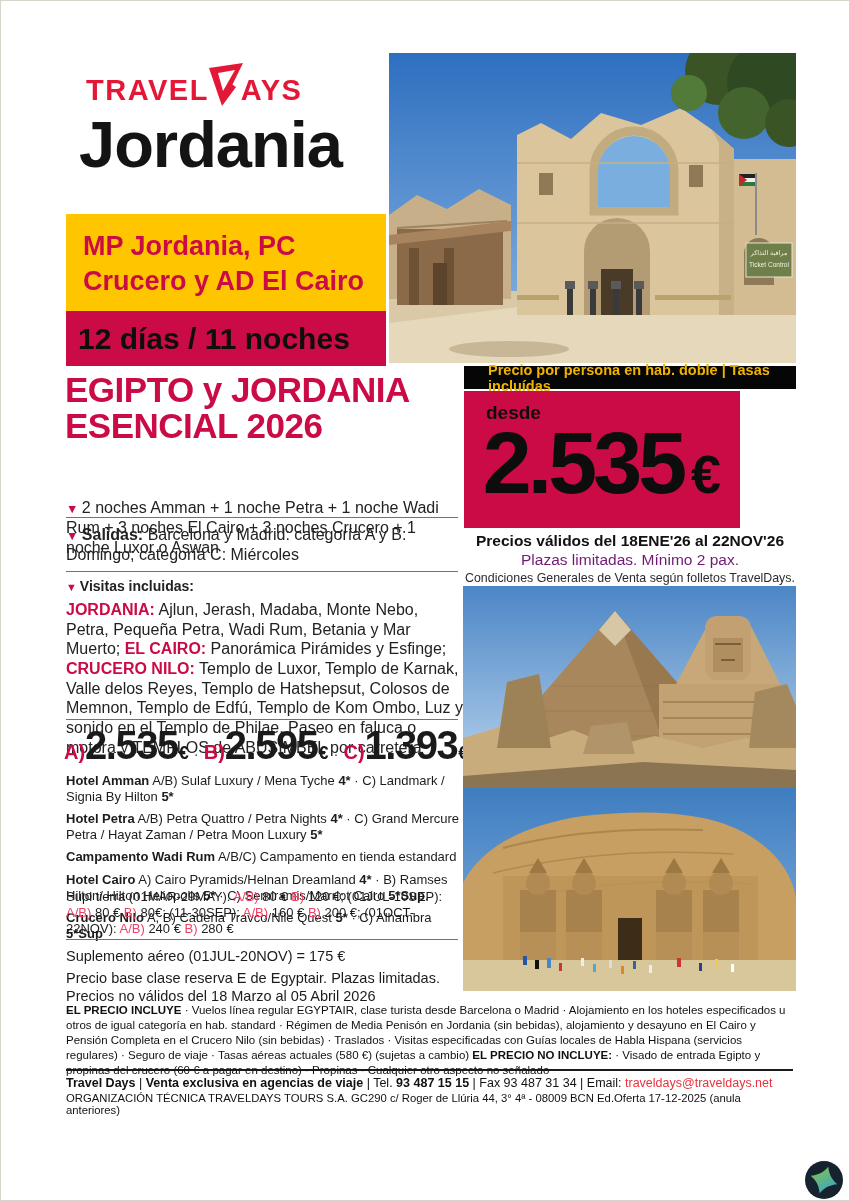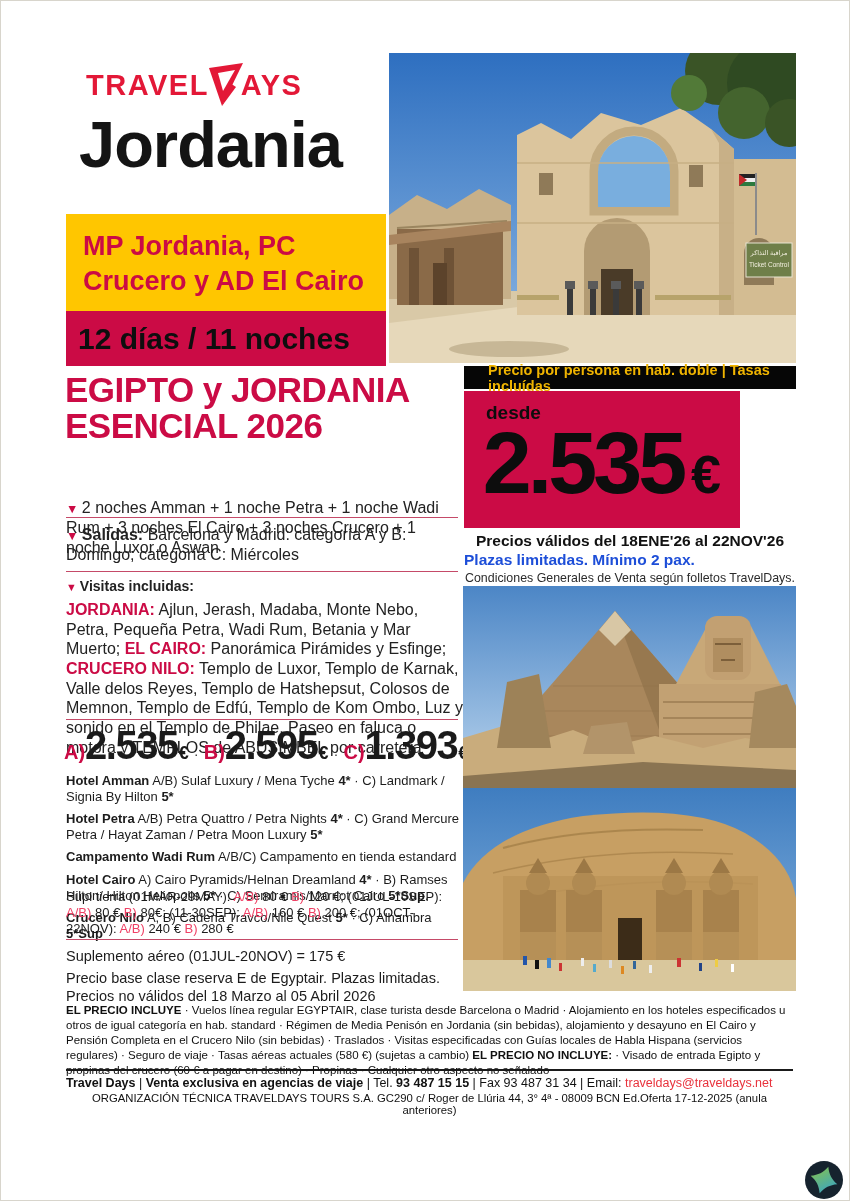--- a/index.html
+++ b/index.html
@@ -10,21 +10,21 @@
   body{background:#eceae4;font-family:"Liberation Sans","DejaVu Sans",sans-serif;}
   #page{position:relative;width:850px;height:1201px;background:#fff;margin:0 auto;overflow:hidden;
         border:1px solid #d8d5cc;}
   .abs{position:absolute;}
   .b{font-weight:bold;}
   .cr{color:var(--crimson);font-weight:bold;}
   .pk{color:var(--pink);}
   .lnk{color:var(--link_red);}
   .tri{color:var(--crimson);font-size:0.78em;}
   
-  .logo{left:85px;top:62px;display:flex;align-items:center;color:var(--logo_red);
+  .logo{left:85px;top:62px;display:flex;align-items:flex-end;color:var(--logo_red);
         font-weight:bold;font-size:29px;letter-spacing:1.5px;}
   .logo svg{margin:0 -3px 0 -1px;}
   
   .title{left:78px;top:106px;font-size:65px;font-weight:bold;color:#141414;letter-spacing:-1px;}
   
   .yellow-box{left:65px;top:213px;width:320px;height:97px;background:var(--yellow);
               padding:15px 0 0 17px;color:var(--crimson);font-weight:bold;font-size:27px;line-height:1.3;}
   .dur-box{left:65px;top:310px;width:320px;height:55px;background:var(--crimson);color:#0e0e0e;
            font-weight:bold;font-size:30px;display:flex;align-items:center;padding-left:12px;}
   .headline{left:64px;top:371px;font-size:35px;font-weight:bold;color:var(--crimson);
@@ -35,33 +35,33 @@
   .hotels div{margin-bottom:7px;}
   .price-row{left:63px;top:724px;width:396px;display:flex;align-items:baseline;}
   .pl{color:var(--crimson);font-weight:bold;font-size:20px;}
   .pv{font-weight:bold;font-size:40px;color:#1a1a1a;letter-spacing:-1.5px;line-height:1;}
   .pe{font-size:18px;font-weight:bold;color:#1a1a1a;margin-left:1px;}
   .psep{font-size:15px;color:#444;margin:0 5px;}
   .mid{font-size:14.5px;color:#1c1c1c;line-height:1.25;}
   .includes{left:65px;top:1002px;width:727px;font-size:11.5px;line-height:1.3;color:#101010;}
   .footer-hr{left:65px;top:1068px;width:727px;border-top:2px solid #1a1a1a;height:0;}
   .footer1{left:65px;top:1075px;width:727px;text-align:left;font-size:12.5px;color:#111;}
-  .footer2{left:65px;top:1091px;width:727px;text-align:center;font-size:11.3px;color:#111;}
+  .footer2{left:65px;top:1091px;width:727px;text-align:left;font-size:11.3px;color:#111;}
   
   .photo{overflow:hidden;}
   .bar{left:463px;top:365px;width:332px;height:23px;background:#060606;color:var(--gold);
        font-weight:bold;font-size:14.5px;display:flex;align-items:center;padding-left:24px;}
   .redbox{left:463px;top:390px;width:276px;height:137px;background:var(--crimson);}
   .desde{position:absolute;left:22px;top:11px;font-size:19px;font-weight:bold;color:#0d0d0d;}
   .amountrow{position:absolute;left:0;right:0;top:30px;display:flex;justify-content:center;
              align-items:baseline;color:#0d0d0d;}
   .amount{font-size:88px;font-weight:bold;letter-spacing:-4px;line-height:0.95;}
   .amount-eur{font-size:54px;font-weight:bold;margin-left:8px;}
   .validity{left:463px;top:531px;width:332px;text-align:center;font-weight:bold;font-size:15.5px;color:#111;}
-  .min{left:463px;top:550px;width:332px;text-align:left;font-weight:bold;font-size:15.5px;color:#1d4ed8;}
+  .min{left:463px;top:550px;width:332px;text-align:center;font-weight:normal;font-size:15.5px;color:#701a75;}
   .conds{left:463px;top:570px;width:332px;text-align:center;font-size:12.4px;color:#2b2b2b;}
   .badge{left:803px;top:1159px;width:40px;height:40px;}
 </style>
 </head>
 <body>
 
 <div id="page">
 
   <div class="abs logo">
     <span>TRAVEL</span>

